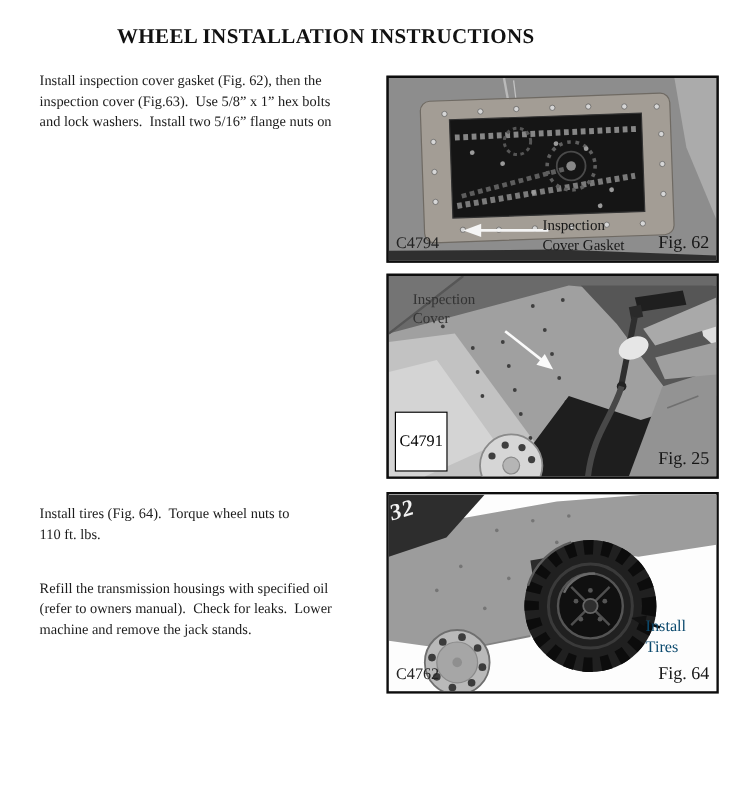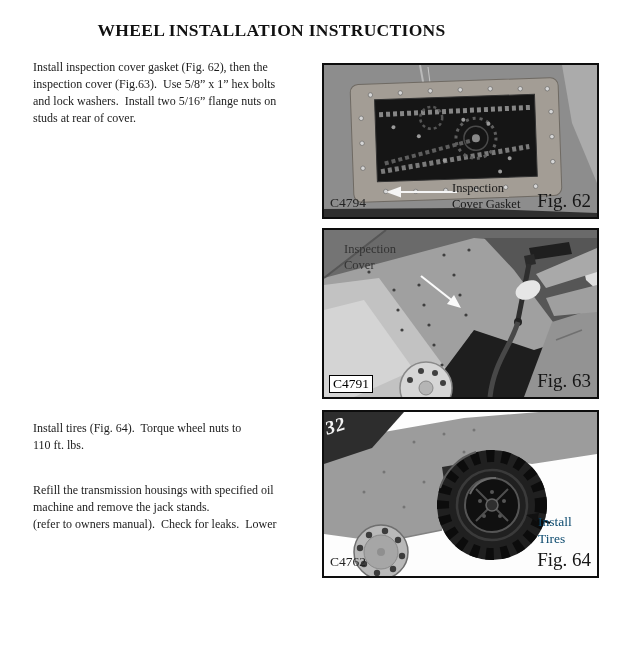--- a/index.html
+++ b/index.html
@@ -18,48 +18,47 @@
   #fig64{top:410px;height:168px;background:#fdfdfd;}
   .figure svg{display:block;}
 
   .callout{position:absolute;text-align:left;font-size:12.5px;line-height:15.5px;color:#181818;}
   #fig62 .callout{left:128px;top:116px;width:100px;}
   #fig63 .callout{left:20px;top:12px;width:90px;color:#333;}
   #fig64 .callout{left:214px;top:102px;width:58px;font-size:13.5px;line-height:16.5px;color:#0c4a6e;}
 
   .photo-id{position:absolute;left:6px;bottom:6px;font-size:13.5px;color:#242424;}
   .photo-id.boxed{left:5px;bottom:4px;background:#ffffff;border:1.5px solid #000;
-                  padding:0 3px;color:#000;}
-  .fig-label{position:absolute;right:6px;bottom:5px;font-size:19px;color:#151515;}
+                  padding:16px 3px;color:#000;}
+  .fig-label{position:absolute;right:6px;bottom:5px;font-size:15px;color:#151515;}
   .marking{position:absolute;left:1px;top:3px;transform:rotate(-17deg);
            font-style:italic;font-weight:bold;font-size:19px;color:#f2f2f2;letter-spacing:1px;}
 </style>
 </head>
 <body>
 
 <div class="page">
 
   <div class="title">WHEEL INSTALLATION INSTRUCTIONS</div>
 
   <div class="para" id="p1">
     <div class="text-line">Install inspection cover gasket (Fig. 62), then the</div>
     <div class="text-line">inspection cover (Fig.63).  Use 5/8” x 1” hex bolts</div>
     <div class="text-line">and lock washers.  Install two 5/16” flange nuts on</div>
-    <div class="text-line">studs at rear of cover.</div>
   </div>
 
   <div class="para" id="p2">
     <div class="text-line">Install tires (Fig. 64).  Torque wheel nuts to</div>
     <div class="text-line">110 ft. lbs.</div>
   </div>
 
   <div class="para" id="p3">
     <div class="text-line">Refill the transmission housings with specified oil</div>
+    <div class="text-line">(refer to owners manual).  Check for leaks.  Lower</div>
     <div class="text-line">machine and remove the jack stands.</div>
-    <div class="text-line">(refer to owners manual).  Check for leaks.  Lower</div>
   </div>
 
   <div class="figure" id="fig62">
     <svg width="273" height="152" viewBox="0 0 273 152">
       <rect x="0" y="0" width="273" height="152" fill="#8d8d8d"></rect>
       <polygon points="238,0 273,0 273,118 248,58" fill="#ababab"></polygon>
       <path d="M96 0 L100 22" stroke="#cdcdcd" stroke-width="2" opacity="0.7"></path>
       <path d="M104 2 L106 18" stroke="#c4c4c4" stroke-width="1"></path>
       <g transform="rotate(-2 132 75)">
         <rect x="28" y="16" width="208" height="118" rx="8" fill="#a39d95" stroke="#6f6a63" stroke-width="1"></rect>
@@ -174,21 +173,21 @@
       <g>
         <line x1="97" y1="46" x2="130" y2="72" stroke="#fafafa" stroke-width="2.2"></line>
         <polygon points="137,78 123,74 130,65" fill="#fafafa"></polygon>
       </g>
     </svg>
     <div class="callout">
       <div>Inspection</div>
       <div>Cover</div>
     </div>
     <div class="photo-id boxed">C4791</div>
-    <div class="fig-label">Fig. 63</div>
+    <div class="fig-label">Fig. 25</div>
   </div>
 
   <div class="figure" id="fig64">
     <svg width="273" height="164" viewBox="0 0 273 164">
       <rect x="0" y="0" width="273" height="164" fill="#fdfdfd"></rect>
 
       <polygon points="0,42 60,20 140,6 215,0 273,0 273,42 208,52 170,46 134,62 118,118 58,130 0,122" fill="#9c9c9c"></polygon>
       <line x1="118" y1="118" x2="58" y2="130" stroke="#828282" stroke-width="1.5"></line>
       <g fill="#757575">
         <circle cx="90" cy="30" r="1.5"></circle>

